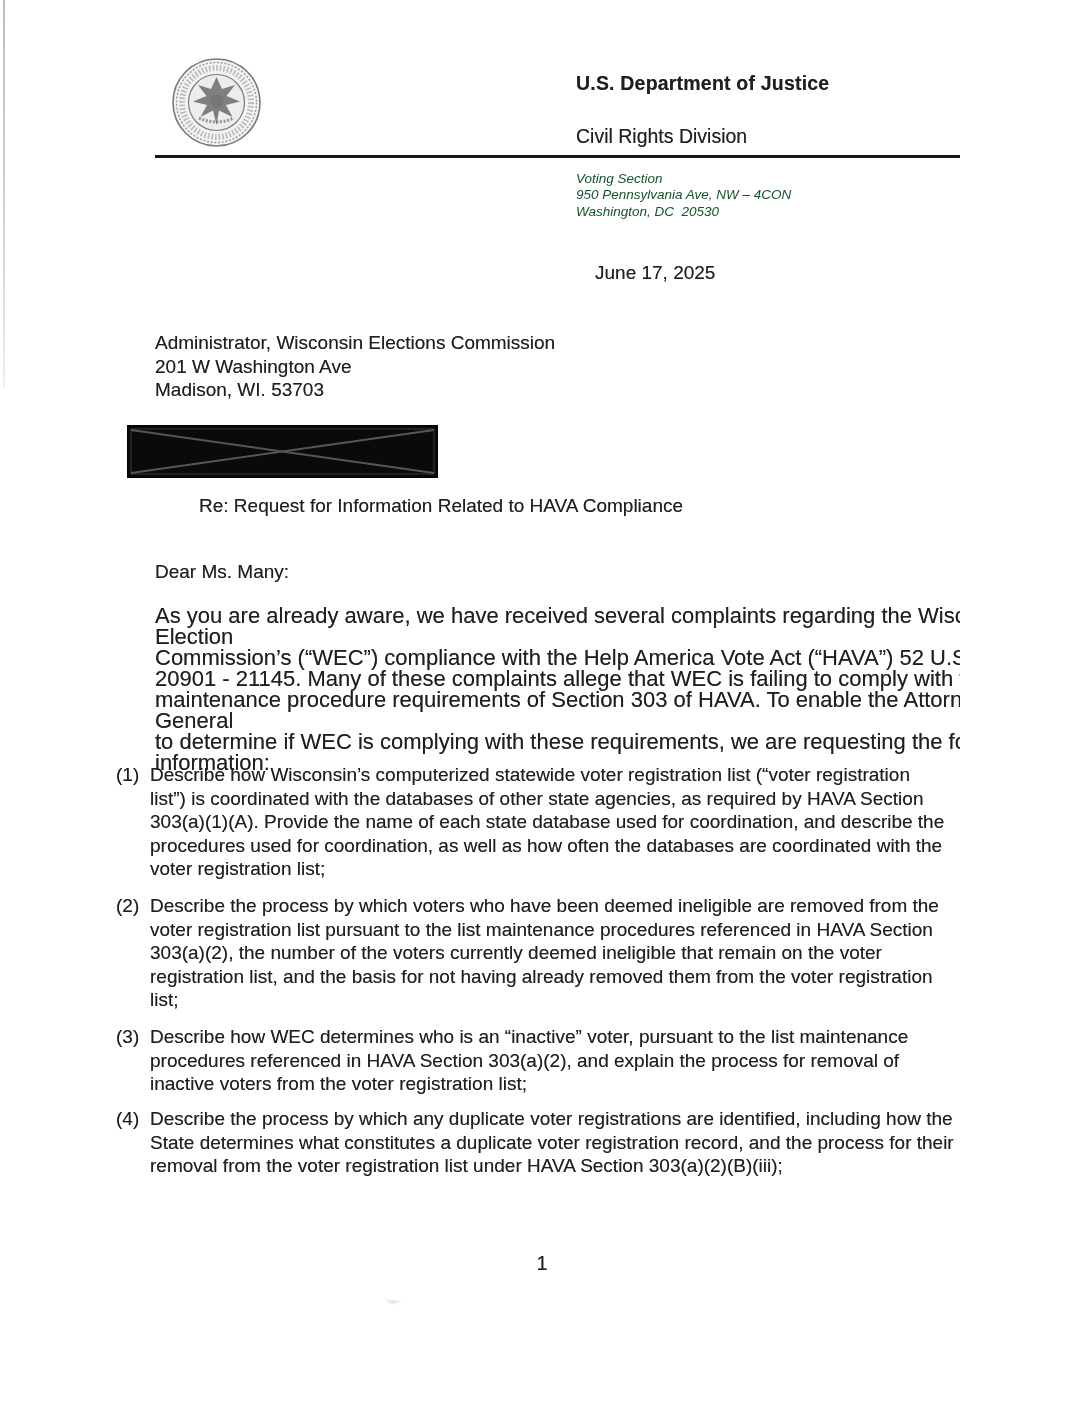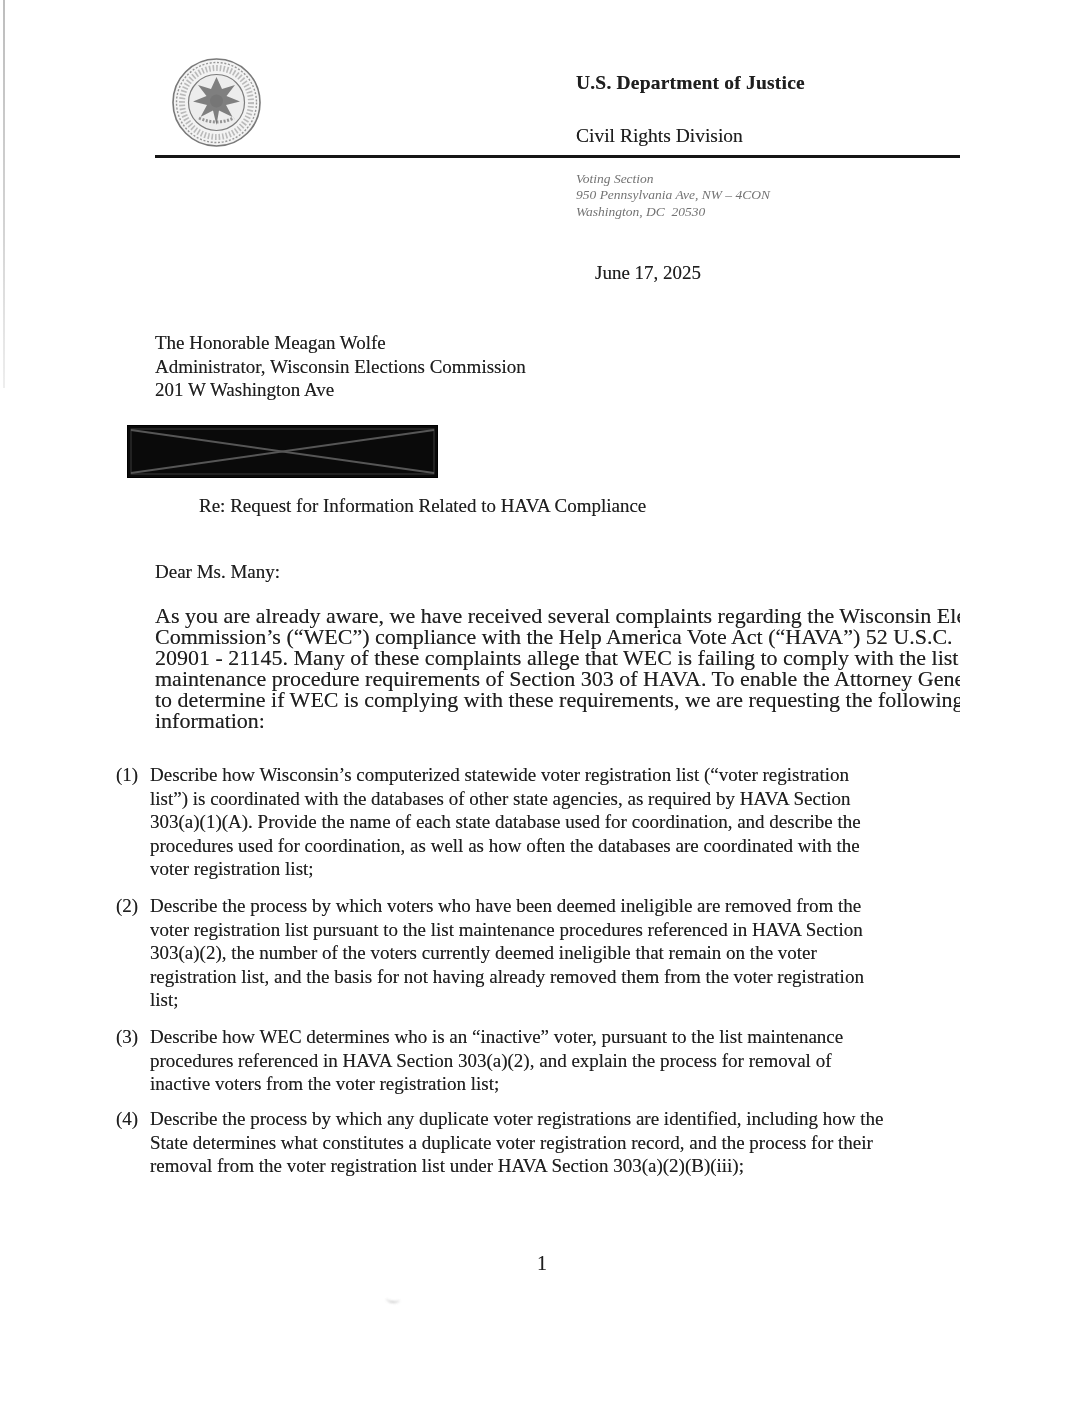--- a/index.html
+++ b/index.html
@@ -1,21 +1,21 @@
 <!DOCTYPE html>
 <html><head>
 <meta charset="utf-8">
 <style>
   html, body { margin: 0; padding: 0; background: #ffffff; }
   .page {
     position: relative;
     width: 960px;
     height: 1408px;
     background: #ffffff;
-    font-family: Liberation Serif, serif;
+    font-family: Liberation Sans, sans-serif;
     color: #1f1f1f;
     overflow: hidden;
   }
   .txt { text-shadow: 0 0 0.5px rgba(30,30,30,0.55); }
 
   
   .scan-left {
     position: absolute; left: 3px; top: 0; width: 2px; height: 388px;
     background: linear-gradient(to bottom, #a8a8a8, #c6c6c6 60%, #e9e9e9);
     opacity: 0.75; filter: blur(0.3px);
@@ -33,21 +33,21 @@
   
   .seal { position: absolute; left: 170px; top: 56px; width: 93px; height: 93px; filter: blur(0.35px) contrast(0.92); }
   .agency {
     position: absolute; left: 576px; top: 72px;
     font-size: 19.5px; font-weight: bold; letter-spacing: 0.2px;
   }
   .division { position: absolute; left: 576px; top: 105px; font-size: 19.5px; margin-top: 20px; }
   .rule { position: absolute; left: 155px; top: 155px; width: 836px; height: 3px; background: #161616; }
   .office {
     position: absolute; left: 576px; top: 171px;
-    font-style: italic; font-size: 13.5px; line-height: 16.3px; color: #737373;
+    font-style: italic; font-size: 13.5px; line-height: 16.3px; color: #14532d;
   }
 
   .date { position: absolute; left: 575px; top: 262px; font-size: 19px; margin-left: 20px; }
 
   .recipient { position: absolute; left: 155px; top: 331px; font-size: 19px; line-height: 23.5px; }
 
   .redaction { position: absolute; left: 127px; top: 425px; width: 311px; height: 53px; line-height: 0; }
 
   .subject { position: absolute; left: 155px; top: 495px; font-size: 19px; margin-left: 44px; }
   .salutation { position: absolute; left: 155px; top: 561px; font-size: 19px; }
@@ -93,23 +93,23 @@
 
   <div class="office">
     <div>Voting Section</div>
     <div>950 Pennsylvania Ave, NW – 4CON</div>
     <div>Washington, DC&nbsp; 20530</div>
   </div>
 
   <div class="date txt">June 17, 2025</div>
 
   <div class="recipient txt">
-    <div>The Honorable Meagan Wolfe</div>
     <div>Administrator, Wisconsin Elections Commission</div>
     <div>201 W Washington Ave</div>
+    <div>Madison, WI. 53703</div>
   </div>
 
   <div class="redaction">
     <svg width="311" height="53" viewBox="0 0 311 53" xmlns="http://www.w3.org/2000/svg">
       <rect x="0.5" y="0.5" width="310" height="52" fill="#0a0a0a" stroke="#000000" stroke-width="1"></rect>
       <rect x="4" y="4" width="303" height="45" fill="none" stroke="#3a3a3a" stroke-width="1"></rect>
       <line x1="4" y1="5" x2="307" y2="48" stroke="#565656" stroke-width="2"></line>
       <line x1="307" y1="5" x2="4" y2="48" stroke="#565656" stroke-width="2"></line>
     </svg>
   </div>

